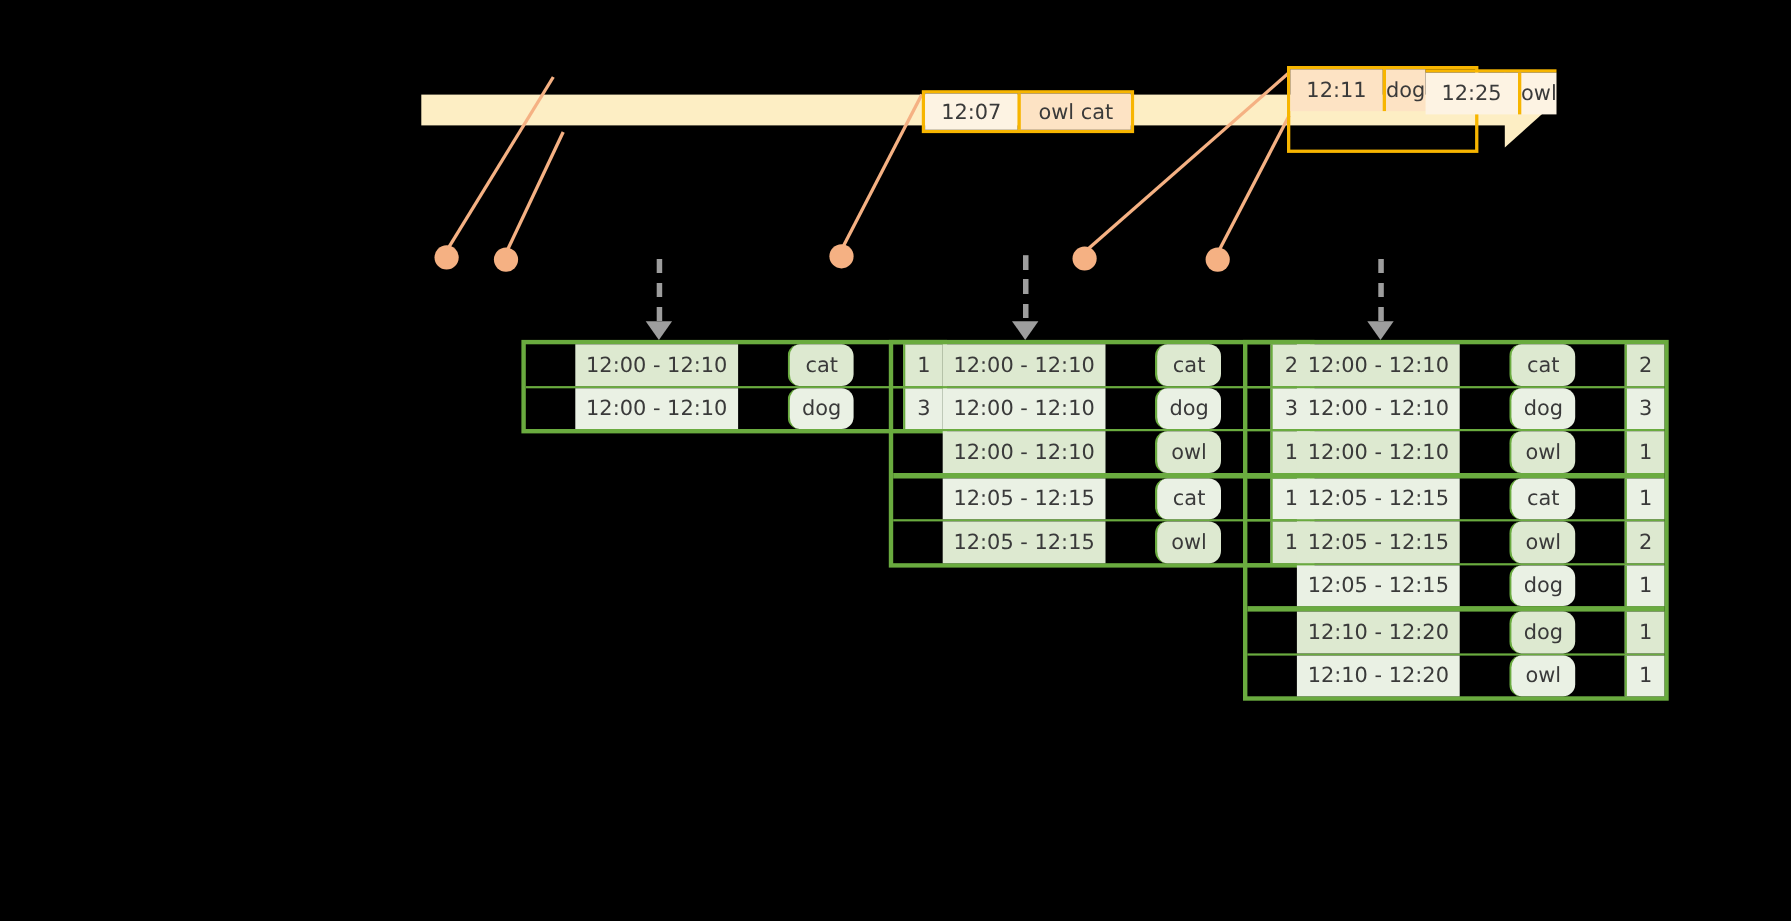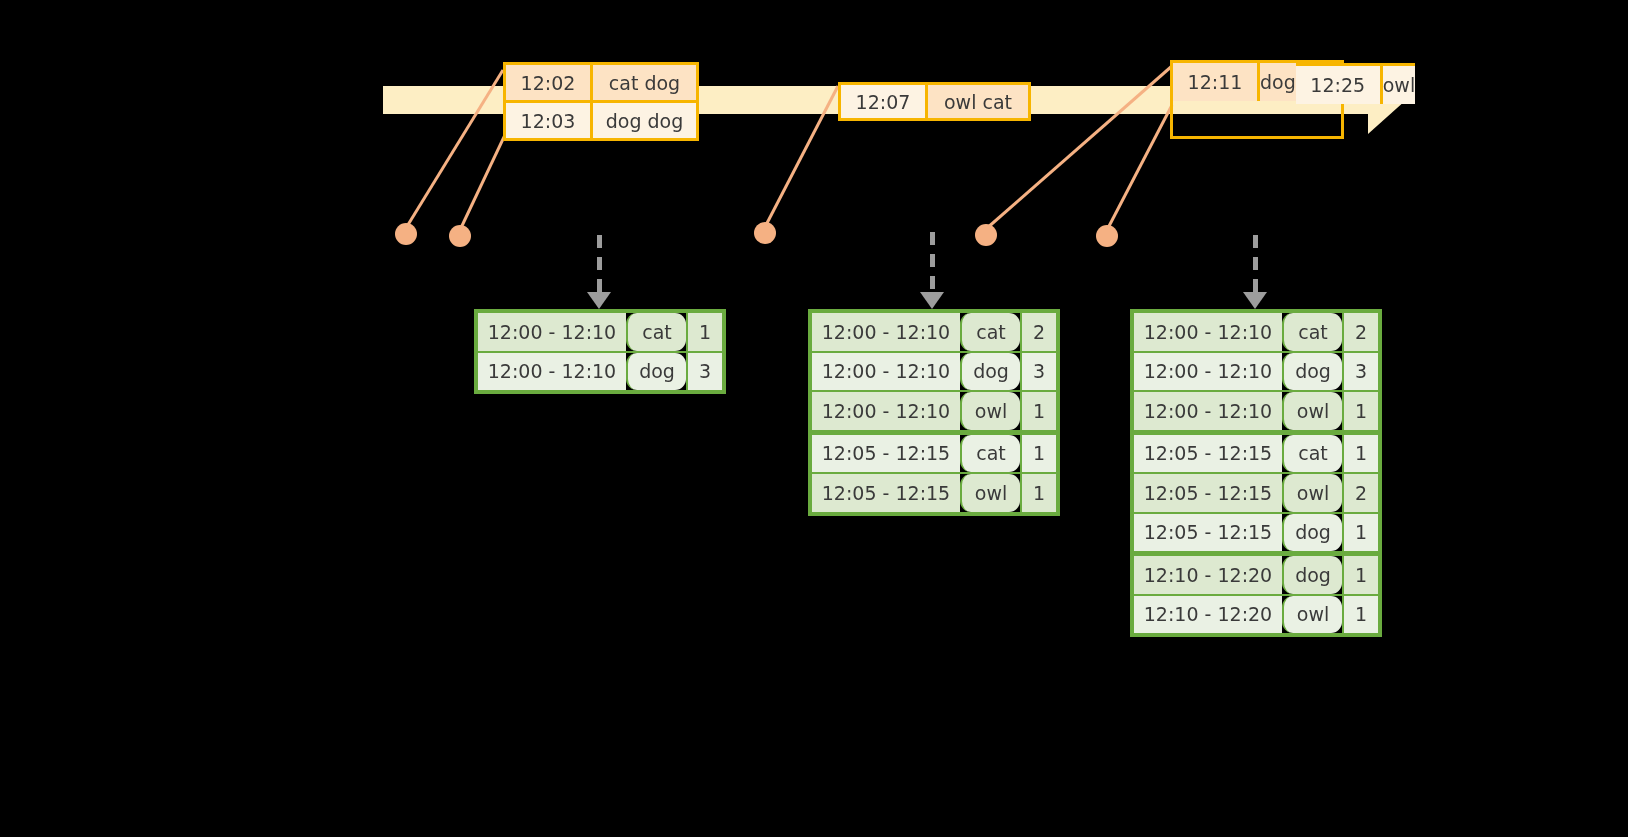--- a/index.html
+++ b/index.html
@@ -32,21 +32,21 @@
         repeating-linear-gradient(to bottom,#9d9d9d 0 13px,transparent 13px 22px);}
   .dashhead{position:absolute;width:0;height:0;
             border-left:12px solid transparent;border-right:12px solid transparent;
             border-top:17px solid #9d9d9d;}
 
   
   .rtab{position:absolute;border:4px solid #6aab3f;box-sizing:border-box;}
   .rrow{display:flex;height:37.5px;}
   .rrow + .rrow{border-top:2px solid #6aab3f;}
   .rcell{display:flex;align-items:center;justify-content:center;
-         font-size:19px;color:#3a3a3a;box-sizing:border-box;white-space:nowrap;}
+         font-size:19px;color:#3a3a3a;box-sizing:border-box;white-space:nowrap;margin-left:45px;}
   .rcell + .rcell{border-left:2px solid #6aab3f;}
   .shade0{background:#dde9d0;}
   .shade1{background:#eaf1e4;}
   .c-win{width:148px;}
   .c-word{width:60px;border-radius:11px;}
   .c-cnt{width:36px;}
 </style>
 </head>
 <body>
 
@@ -64,30 +64,20 @@
       <line x1="1107" y1="230" x2="1172" y2="105"></line>
     </g>
   </svg>
 
   <div class="dot" style="left:395px;top:223px"></div>
   <div class="dot" style="left:449px;top:225px"></div>
   <div class="dot" style="left:754px;top:222px"></div>
   <div class="dot" style="left:975px;top:224px"></div>
   <div class="dot" style="left:1096px;top:225px"></div>
 
-  <div class="evt" style="left:503px;top:62px;width:196px;height:79px;flex-direction:column">
-    <div class="rowline">
-      <div class="cell t row-a">12:02</div>
-      <div class="cell w row-a">cat dog</div>
-    </div>
-    <div class="rowline">
-      <div class="cell t row-b">12:03</div>
-      <div class="cell w row-b">dog dog</div>
-    </div>
-  </div>
 
   <div class="evt" style="left:838px;top:82px;width:193px;height:39px;flex-direction:column">
     <div class="rowline">
       <div class="cell t row-b">12:07</div>
       <div class="cell w row-a">owl cat</div>
     </div>
   </div>
 
   <div class="evt" style="left:1170px;top:60px;width:174px;height:79px;flex-direction:row">
     <div class="rowline">

